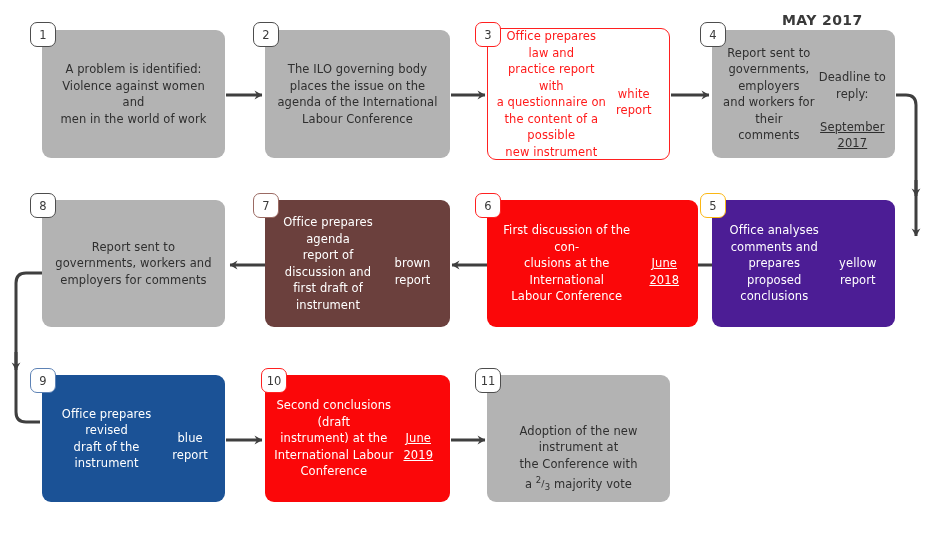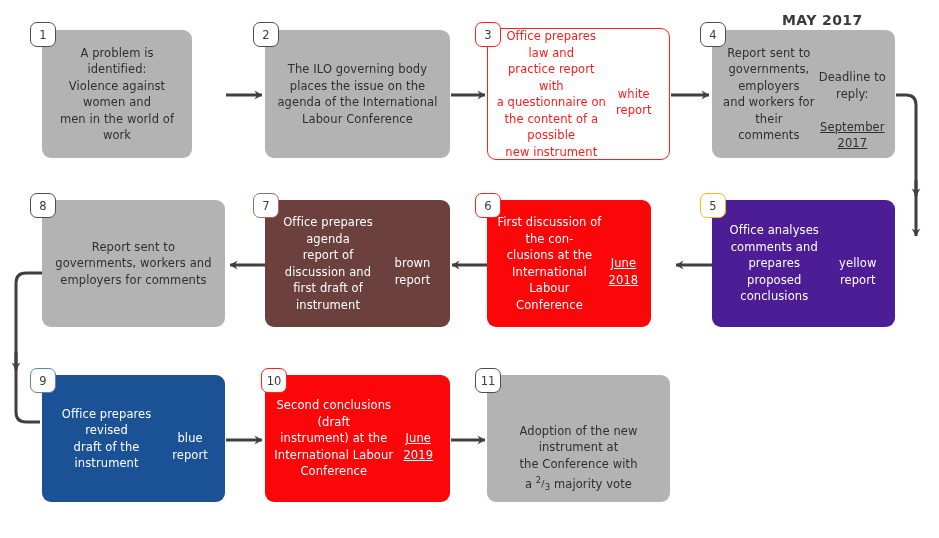--- a/index.html
+++ b/index.html
@@ -126,21 +126,21 @@
     <line x1="265" y1="265" x2="230" y2="265" stroke="#3f3f3f" stroke-width="3" marker-end="url(#arrowL)"></line>
 
     <path d="M42,273 L26,273 Q16,273 16,283 L16,412" stroke="#3f3f3f" stroke-width="3" fill="none"></path>
     <path d="M16,352 L16,370" stroke="#3f3f3f" stroke-width="3" fill="none" marker-end="url(#arrowD)"></path>
     <path d="M16,412 Q16,422 26,422 L40,422" stroke="#3f3f3f" stroke-width="3" fill="none"></path>
 
     <line x1="226" y1="440" x2="262" y2="440" stroke="#3f3f3f" stroke-width="3" marker-end="url(#arrowR)"></line>
     <line x1="451" y1="440" x2="485" y2="440" stroke="#3f3f3f" stroke-width="3" marker-end="url(#arrowR)"></line>
   </svg>
 
-  <div class="box gray" style="left:42px; top:30px; width:150px; height:128px;">
+  <div class="box gray" style="left:42px; top:30px; width:183px; height:128px;">
     <div class="body">A problem is identified:
 Violence against women and
 men in the world of work</div>
   </div>
   <div class="badge" style="left:30px; top:22px;">
     <span>1</span>
   </div>
 
   <div class="box gray" style="left:265px; top:30px; width:185px; height:128px;">
     <div class="body">The ILO governing body
@@ -182,21 +182,21 @@
   <div class="box yellow" style="left:712px; top:200px; width:183px; height:127px;">
     <div class="body">Office analyses
 comments and prepares
 proposed conclusions</div>
     <div class="report">yellow report</div>
   </div>
   <div class="badge b-yellow" style="left:700px; top:193px;">
     <span>5</span>
   </div>
 
-  <div class="box red" style="left:487px; top:200px; width:164px; height:127px;">
+  <div class="box red" style="left:487px; top:200px; width:211px; height:127px;">
     <div class="body">First discussion of the con-
 clusions at the International
 Labour Conference</div>
     <div class="dateline u">June 2018</div>
   </div>
   <div class="badge b-red" style="left:475px; top:193px;">
     <span>6</span>
   </div>
 
   <div class="box brown" style="left:265px; top:200px; width:185px; height:127px;">

